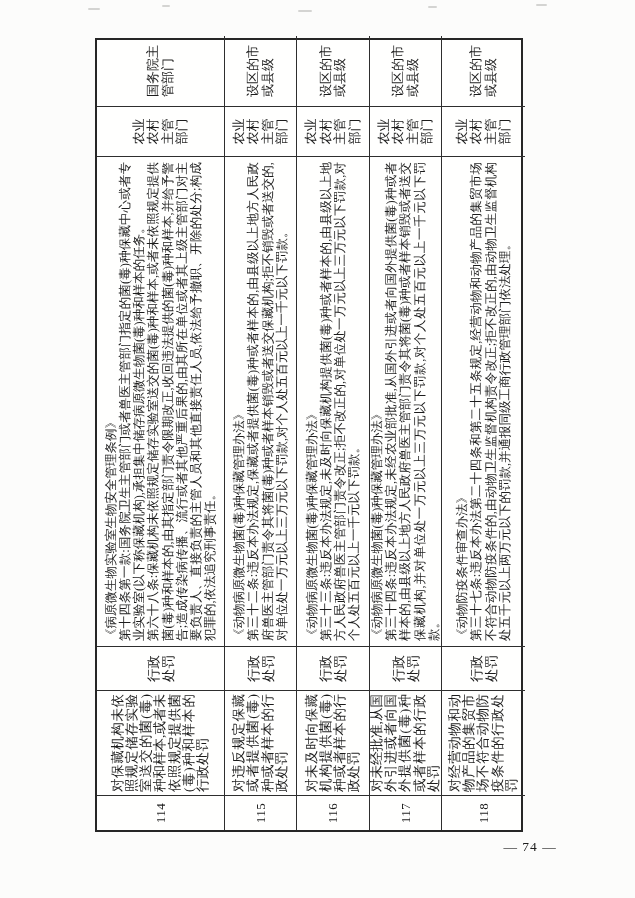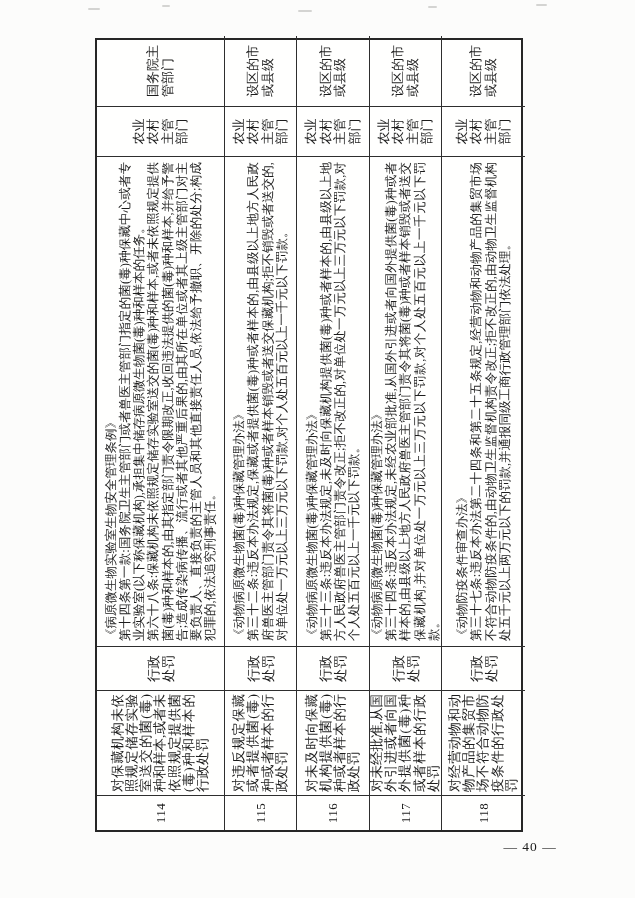--- a/index.html
+++ b/index.html
@@ -143,15 +143,15 @@
 第三十七条:违反本办法第二十四条和第二十五条规定,经营动物和动物产品的集贸市场不符合动物防疫条件的,由动物卫生监督机构责令改正;拒不改正的,由动物卫生监督机构处五千元以上两万元以下的罚款,并通报同级工商行政管理部门依法处理。</div>
     <div class="cell c-center c-agency">
         <span class="inner">农业农村主管部门</span>
       </div>
     <div class="cell c-center c-level">
         <span class="inner">设区的市或县级</span>
       </div>
 
   </div>
 
-  <div class="pageno">— 40 —</div>
+  <div class="pageno">— 74 —</div>
 
 </div>
 
 </body></html>

